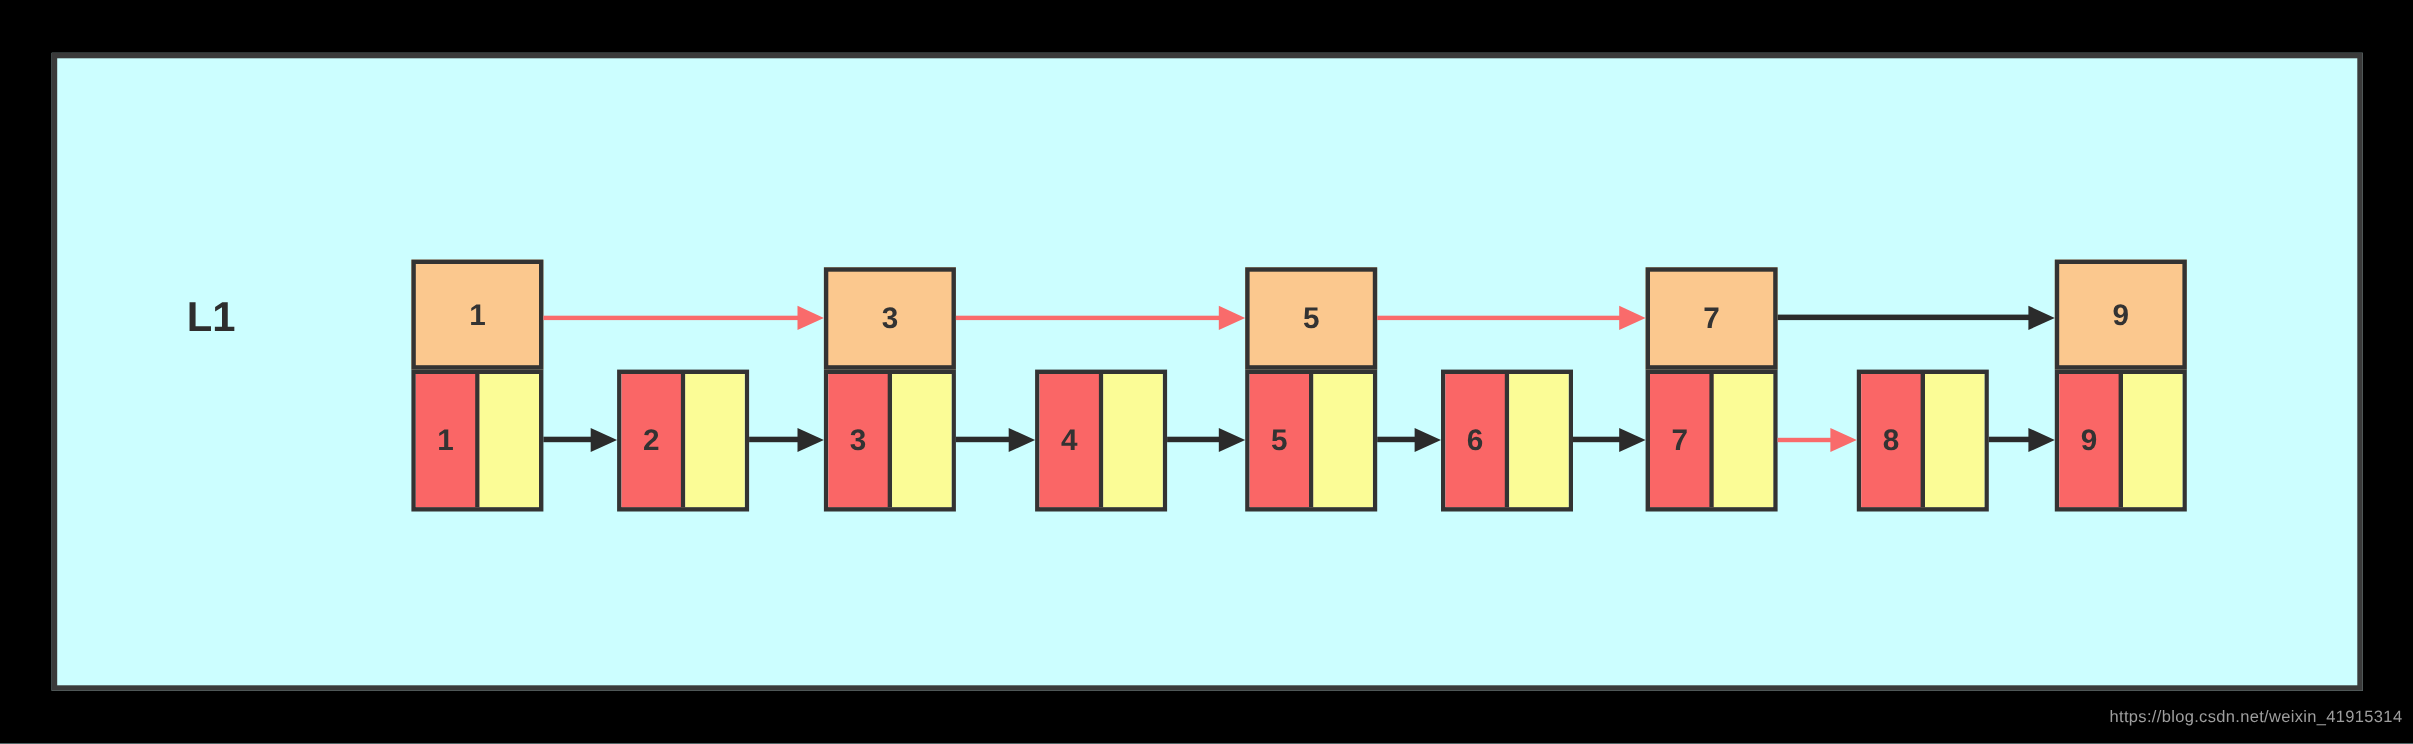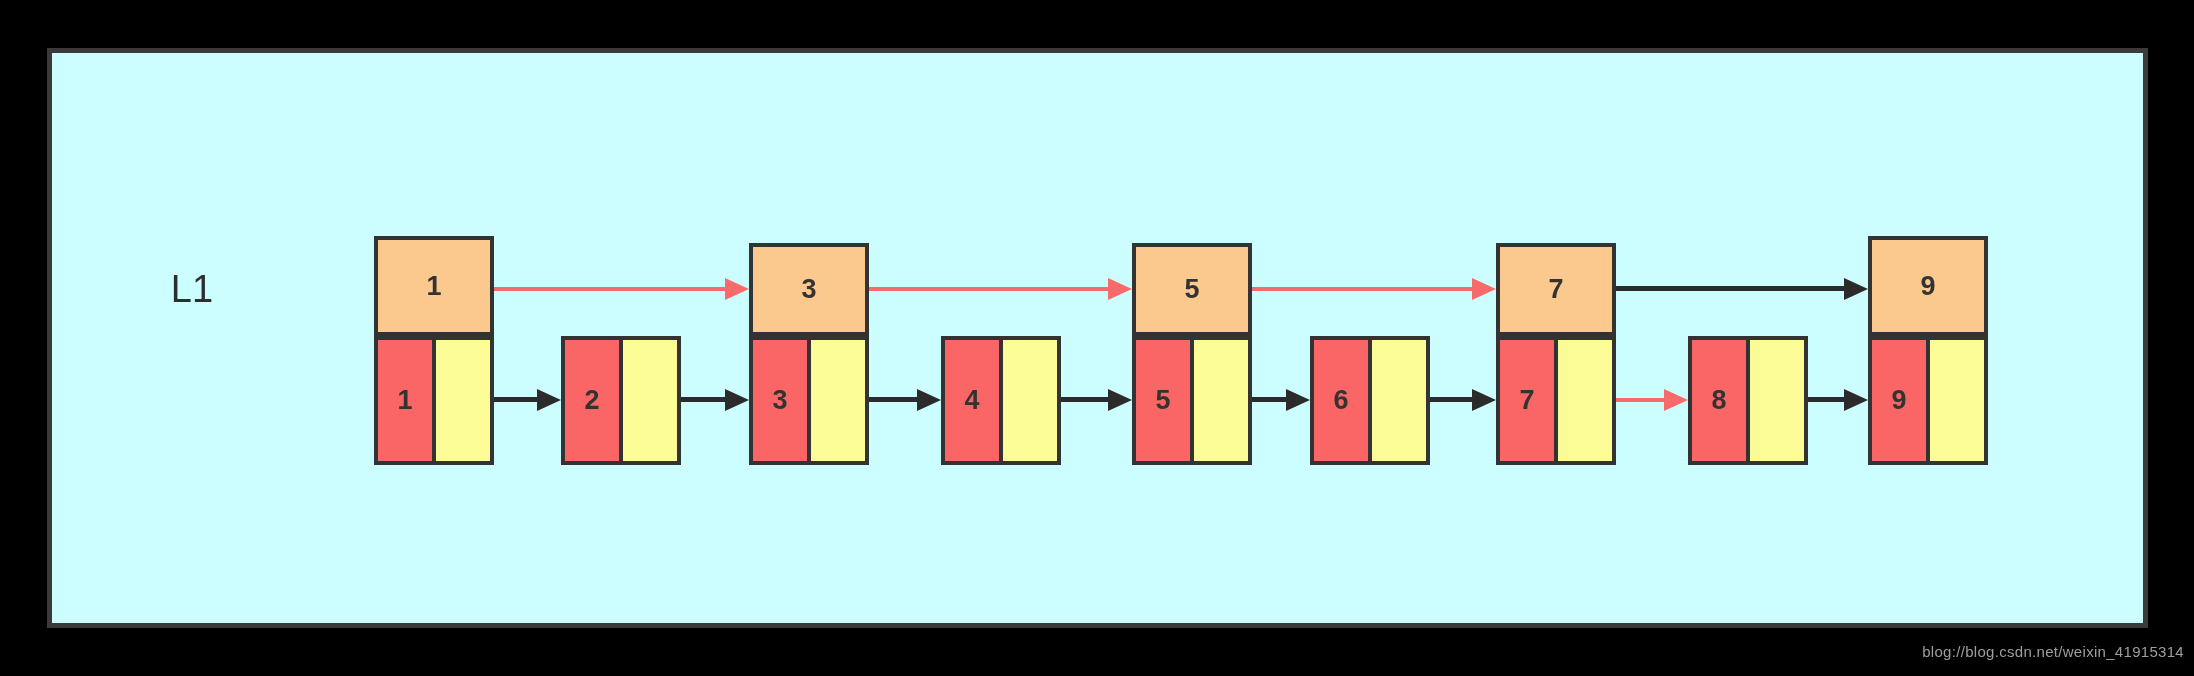--- a/index.html
+++ b/index.html
@@ -14,21 +14,21 @@
     position:absolute;
     left:47px; top:48px;
     width:2101px; height:580px;
     background:#ccfeff;
     border:5px solid #3a3a3a;
   }
   .layer { position:absolute; inset:0; }
   .row-label {
     position:absolute;
     color:#2e2e2e;
-    font-weight:normal;
+    font-weight:bold;
     text-align:center;
   }
   .label-l1 {
     left:132px; top:270px; width:120px;
     font-size:38px; line-height:38px;
   }
   .label-orig {
     left:104px; top:378px; width:210px;
     font-size:40px; line-height:44px;
   }
@@ -164,13 +164,13 @@
       <div class="arrow-head" style="left: 1286px; top: 389px; border-left: 24px solid rgb(43, 43, 43);"></div>
       <div class="arrow-line" style="left: 1430px; top: 397px; width: 48px; height: 5px; background: rgb(43, 43, 43);"></div>
       <div class="arrow-head" style="left: 1472px; top: 389px; border-left: 24px solid rgb(43, 43, 43);"></div>
       <div class="arrow-line" style="left: 1616px; top: 398px; width: 54px; height: 4px; background: rgb(249, 107, 107);"></div>
       <div class="arrow-head" style="left: 1664px; top: 389px; border-left: 24px solid rgb(249, 107, 107);"></div>
       <div class="arrow-line" style="left: 1808px; top: 397px; width: 42px; height: 5px; background: rgb(43, 43, 43);"></div>
       <div class="arrow-head" style="left: 1844px; top: 389px; border-left: 24px solid rgb(43, 43, 43);"></div>
     </div>
 </div>
 
-<div class="watermark">blog://blog.csdn.net/weixin_41915314</div>
+<div class="watermark">https://blog.csdn.net/weixin_41915314</div>
 
 </body></html>

